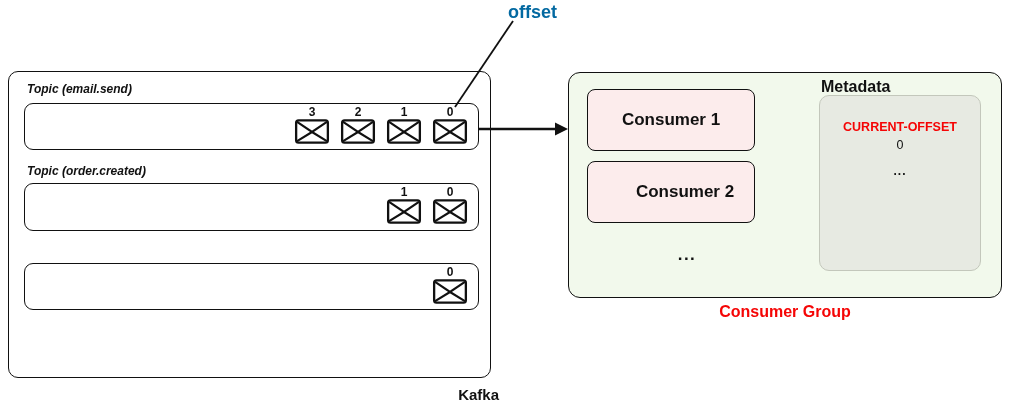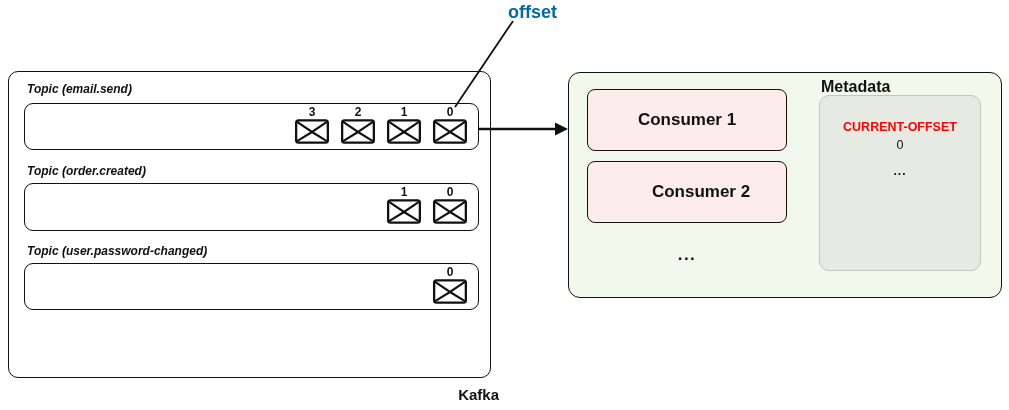--- a/index.html
+++ b/index.html
@@ -28,21 +28,21 @@
   .msg-num { font-weight:bold; font-size:12px; line-height:13px; }
   .env-svg { width:36px; height:25px; display:block; }
   .kafka-ellipsis { left:0; top:332px; width:100%; text-align:center;
     font-weight:bold; font-size:14px; letter-spacing:1px; }
   .kafka-caption { left:16px; top:386px; width:483px; text-align:right;
     font-weight:bold; font-size:15px; }
 
   
   .group-box { left:568px; top:72px; width:434px; height:226px;
     background:#f2f9ec; border:1.6px solid #111; border-radius:12px; }
-  .consumer-box { position:absolute; left:18px; width:200px; height:62px;
+  .consumer-box { position:absolute; left:18px; width:168px; height:62px;
     background:#fcecec; border:1.6px solid #111; border-radius:8px;
     display:flex; align-items:center; justify-content:center;
     font-weight:bold; font-size:17px; }
   .consumer-1 { top:16px; }
   .consumer-2 { top:88px;padding-left:28px; }
   .group-ellipsis { position:absolute; left:18px; top:172px; width:200px; text-align:center;
     font-weight:bold; font-size:17px; letter-spacing:1.5px; }
   .metadata-label { position:absolute; left:252px; top:5px; font-weight:bold; font-size:16px; }
   .metadata-box { position:absolute; left:250px; top:22px; width:162px; height:176px;
     background:#e7eae2; border:1px solid #c3c7bb; border-radius:10px;
@@ -105,21 +105,20 @@
       </div>
       <div class="msg">
         <div class="msg-num">0</div>
         <svg class="env-svg" viewBox="0 0 36 26">
           <rect x="1.5" y="1.5" width="33" height="23" rx="2.5" fill="#fff" stroke="#111" stroke-width="2.4"></rect>
           <path d="M2.5 3 L18 13.5 L33.5 3 M2.5 23 L18 13.5 M33.5 23 L18 13.5" fill="none" stroke="#111" stroke-width="2.2"></path>
         </svg>
       </div>
     </div>
 
-    <div class="topic-label" style="top:172px">Topic (user.password-changed)</div>
     <div class="partition" style="top:191px">
       <div class="msg">
         <div class="msg-num">0</div>
         <svg class="env-svg" viewBox="0 0 36 26">
           <rect x="1.5" y="1.5" width="33" height="23" rx="2.5" fill="#fff" stroke="#111" stroke-width="2.4"></rect>
           <path d="M2.5 3 L18 13.5 L33.5 3 M2.5 23 L18 13.5 M33.5 23 L18 13.5" fill="none" stroke="#111" stroke-width="2.2"></path>
         </svg>
       </div>
     </div>
 
@@ -138,20 +137,21 @@
     <div class="group-ellipsis">...</div>
 
     <div class="metadata-label">Metadata</div>
     <div class="metadata-box">
       <div class="co-key">CURRENT-OFFSET</div>
       <div class="co-val">0</div>
       <div class="meta-ellipsis">...</div>
     </div>
   </div>
 
+  <div class="abs group-caption">Consumer Group</div>
 
   <svg class="overlay" viewBox="0 0 1009 410">
     <line x1="513" y1="21" x2="455" y2="107" stroke="#111" stroke-width="1.8"></line>
     <g>
       <line x1="478" y1="129" x2="556" y2="129" stroke="#111" stroke-width="2.3"></line>
       <polygon points="568,129 555,122.6 555,135.4" fill="#111"></polygon>
     </g>
   </svg>
 
 </div>

